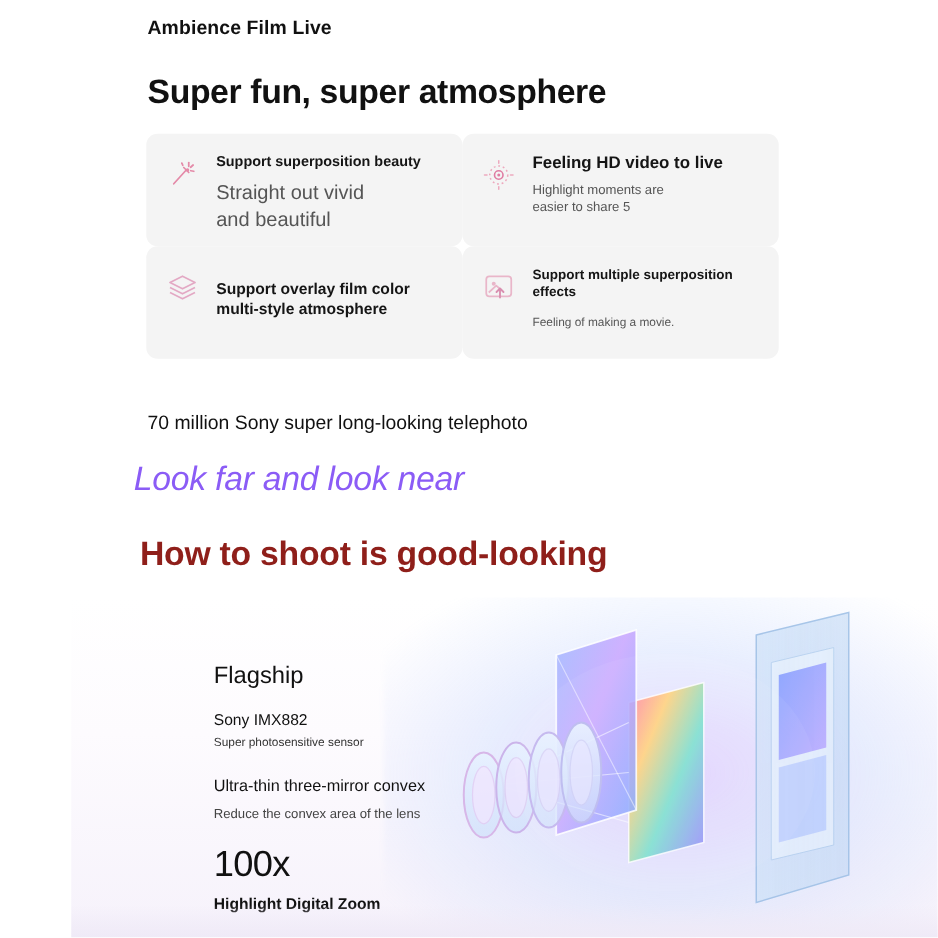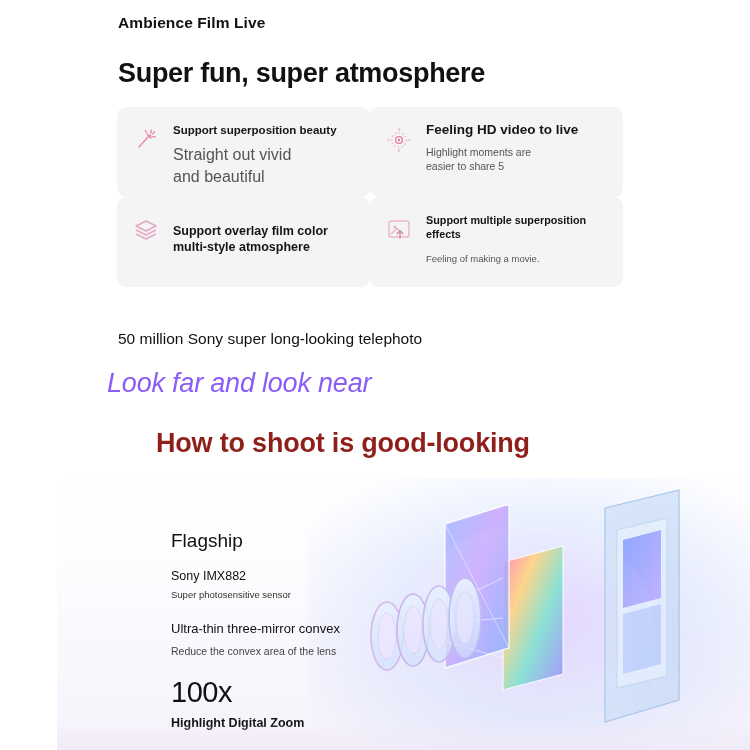--- a/index.html
+++ b/index.html
@@ -91,21 +91,20 @@
     letter-spacing: -.2px;
     font-style: italic;
   }
   .headline-3 {
     position: absolute;
     left: 112px; top: 428px;
     font-size: 27px;
     font-weight: bold;
     color: #8f1f1a;
     letter-spacing: -.2px;
-    margin-left: 44px;
   }
 
   
   .hero {
     position: absolute;
     left: 13px; top: 478px;
     width: 750px; height: 272px;
     overflow: hidden;
     background: linear-gradient(180deg,#ffffff 0%,#fdfbfe 40%,#f6f2fb 100%);
     margin-left: 44px;
@@ -225,21 +224,21 @@
           <path d="M15 21 L15 14 M12.2 16.6 L15 13.8 L17.8 16.6" fill="none" stroke="#d98fb0" stroke-width="1.5" stroke-linecap="round" stroke-linejoin="round"></path>
         </svg>
       </span>
       <div class="card-title" style="white-space:pre-line">Support multiple superposition
 effects</div>
       <div class="card-sub">Feeling of making a movie.</div>
     </div>
 
   </div>
 
-  <div class="sub-eyebrow">50 million Sony super long-looking telephoto</div>
+  <div class="sub-eyebrow">70 million Sony super long-looking telephoto</div>
   <div class="headline-2">Look far and look near</div>
   <div class="headline-3">How to shoot is good-looking</div>
 
   <div class="hero">
     <div class="hero-glow"></div>
 
     <div class="hero-art">
       <svg width="420" height="272" viewBox="0 0 420 272">
         <defs>
           <linearGradient id="gPrism" x1="0" y1="0" x2="1" y2="1">

